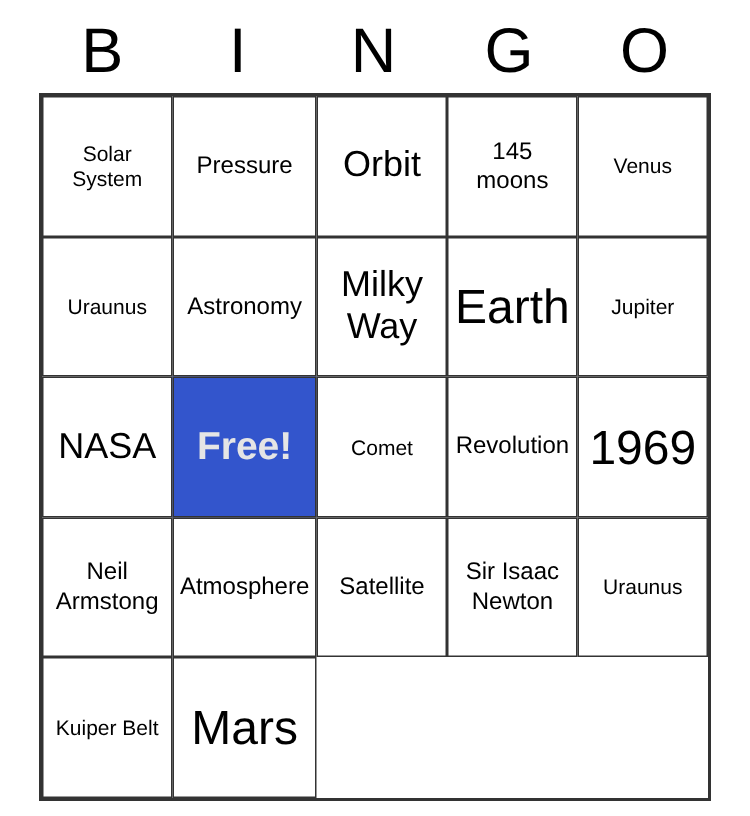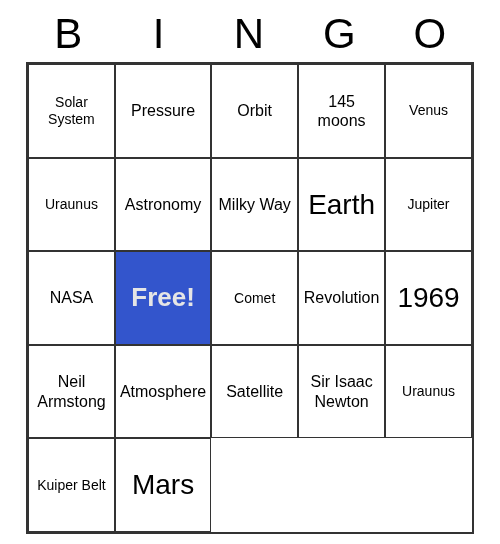--- a/index.html
+++ b/index.html
@@ -50,36 +50,36 @@
       display: flex;
       align-items: center;
       justify-content: center;
       text-align: center;
       font-size: 14px;
       padding: 4px;
       line-height: 1.2;
     }
 
     .cell.large-text {
-      font-size: 16px;
+      font-size: 24px;
     }
 
     .cell.free {
       background-color: #3355cc;
       color: #e5e5e5;
       font-size: 26px;
       font-weight: bold;
     }
 
     .cell.small-text {
       font-size: 16px;
     }
 
     .cell.xlarge-text {
-      font-size: 28px;
+      font-size: 32px;
     }
   </style>
 </head>
 <body>
 
 <div class="bingo-title">
   <span>B</span>
   <span>I</span>
   <span>N</span>
   <span>G</span>

